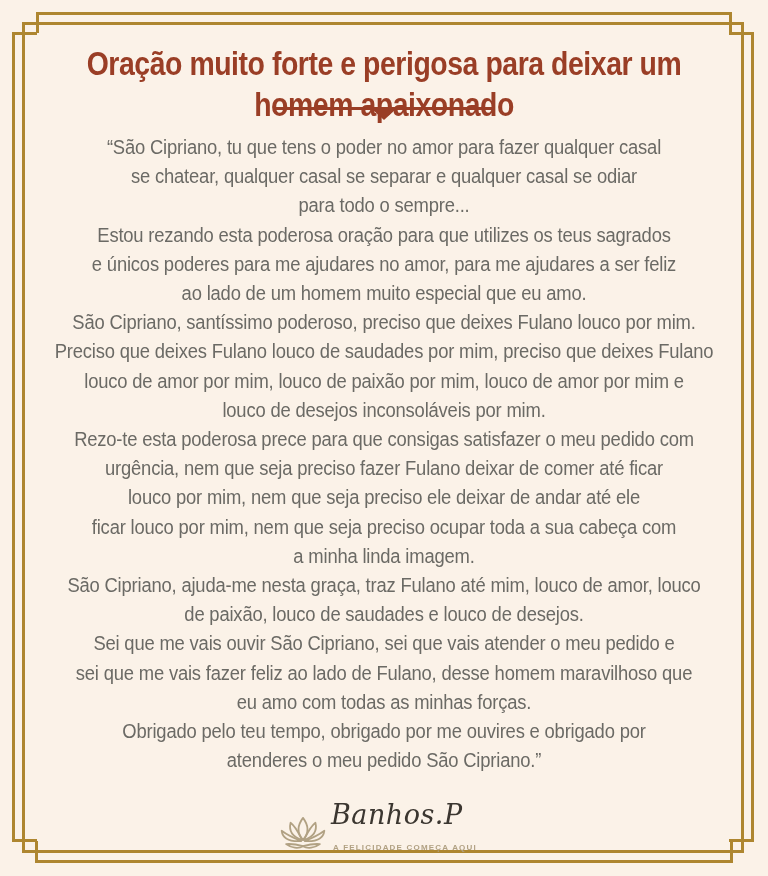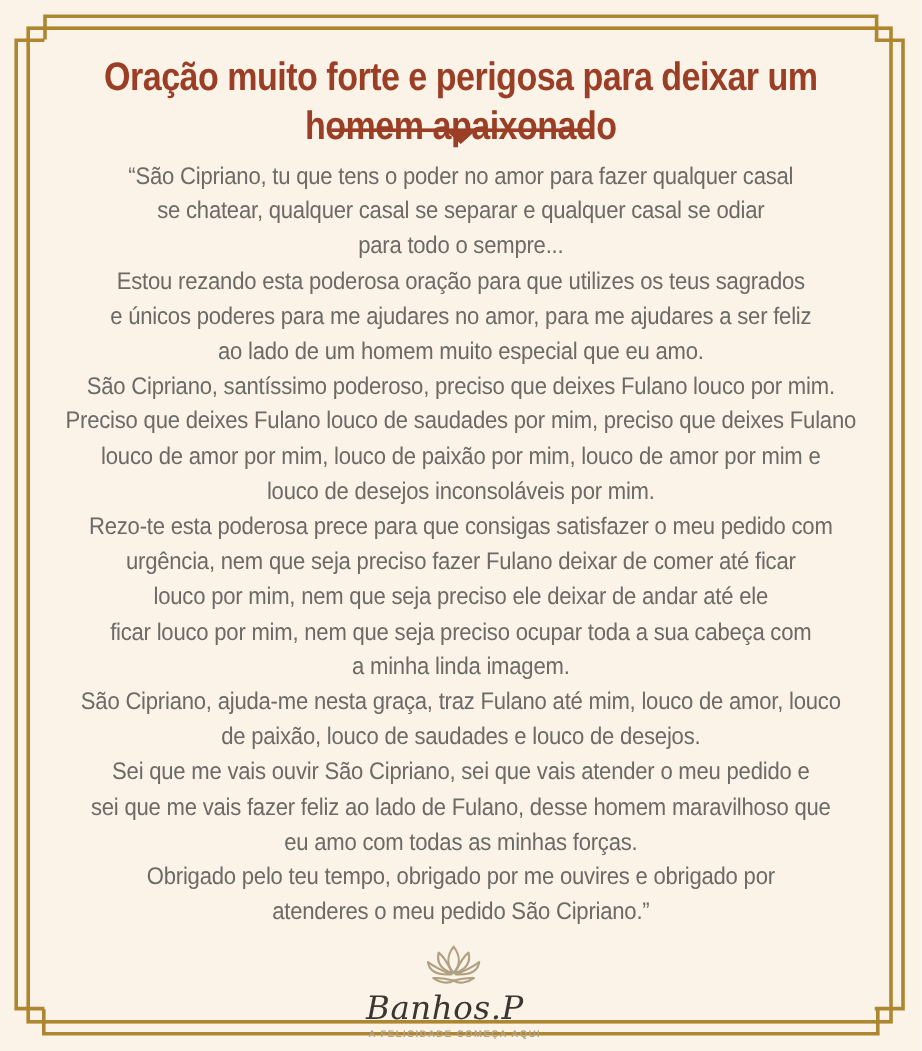--- a/index.html
+++ b/index.html
@@ -35,37 +35,37 @@
     position:absolute;top:133px;left:0;width:768px;
     text-align:center;
     font-size:20px;line-height:29.2px;
     color:var(--body,#6b6a65);
     letter-spacing:-0.2px;
     transform:scaleX(0.92);transform-origin:50% 0;
   }
   .prayer-line{white-space:nowrap;}
   .logo{
     position:absolute;top:798px;left:0;width:756px;height:54px;
-    display:flex;justify-content:center;align-items:center;gap:4px;flex-direction:column;
+    display:flex;justify-content:center;align-items:flex-end;gap:4px;
   }
   .lotus{flex:0 0 auto;}
   .lotus path{fill:none;stroke:var(--tan,#b1a183);stroke-width:2;stroke-linejoin:round;}
   .logo-text{display:flex;flex-direction:column;align-items:flex-start;}
   .logo-name{
     font-family:"DejaVu Serif","Liberation Serif",serif;
     font-style:italic;
     font-size:27px;line-height:28px;
     color:var(--logotext,#3b3630);
     letter-spacing:0.5px;
   }
   .logo-tagline{
     font-size:8px;font-weight:bold;
     letter-spacing:1.2px;
     color:var(--tan,#b1a183);
-    margin-top:2px;margin-left:2px;
+    margin-top:14px;margin-left:2px;
   }
 </style>
 </head>
 <body>
 
 <div class="page" style="--bg: #fbf2e8; --gold: #ae8630; --title: #9a3e26; --body: #6b6a65; --tan: #b1a183; --logotext: #3b3630;">
 
   <svg class="frame" width="768" height="876" viewBox="0 0 768 876" aria-hidden="true">
 
     <rect x="23.5" y="23.5" width="719" height="828"></rect>

